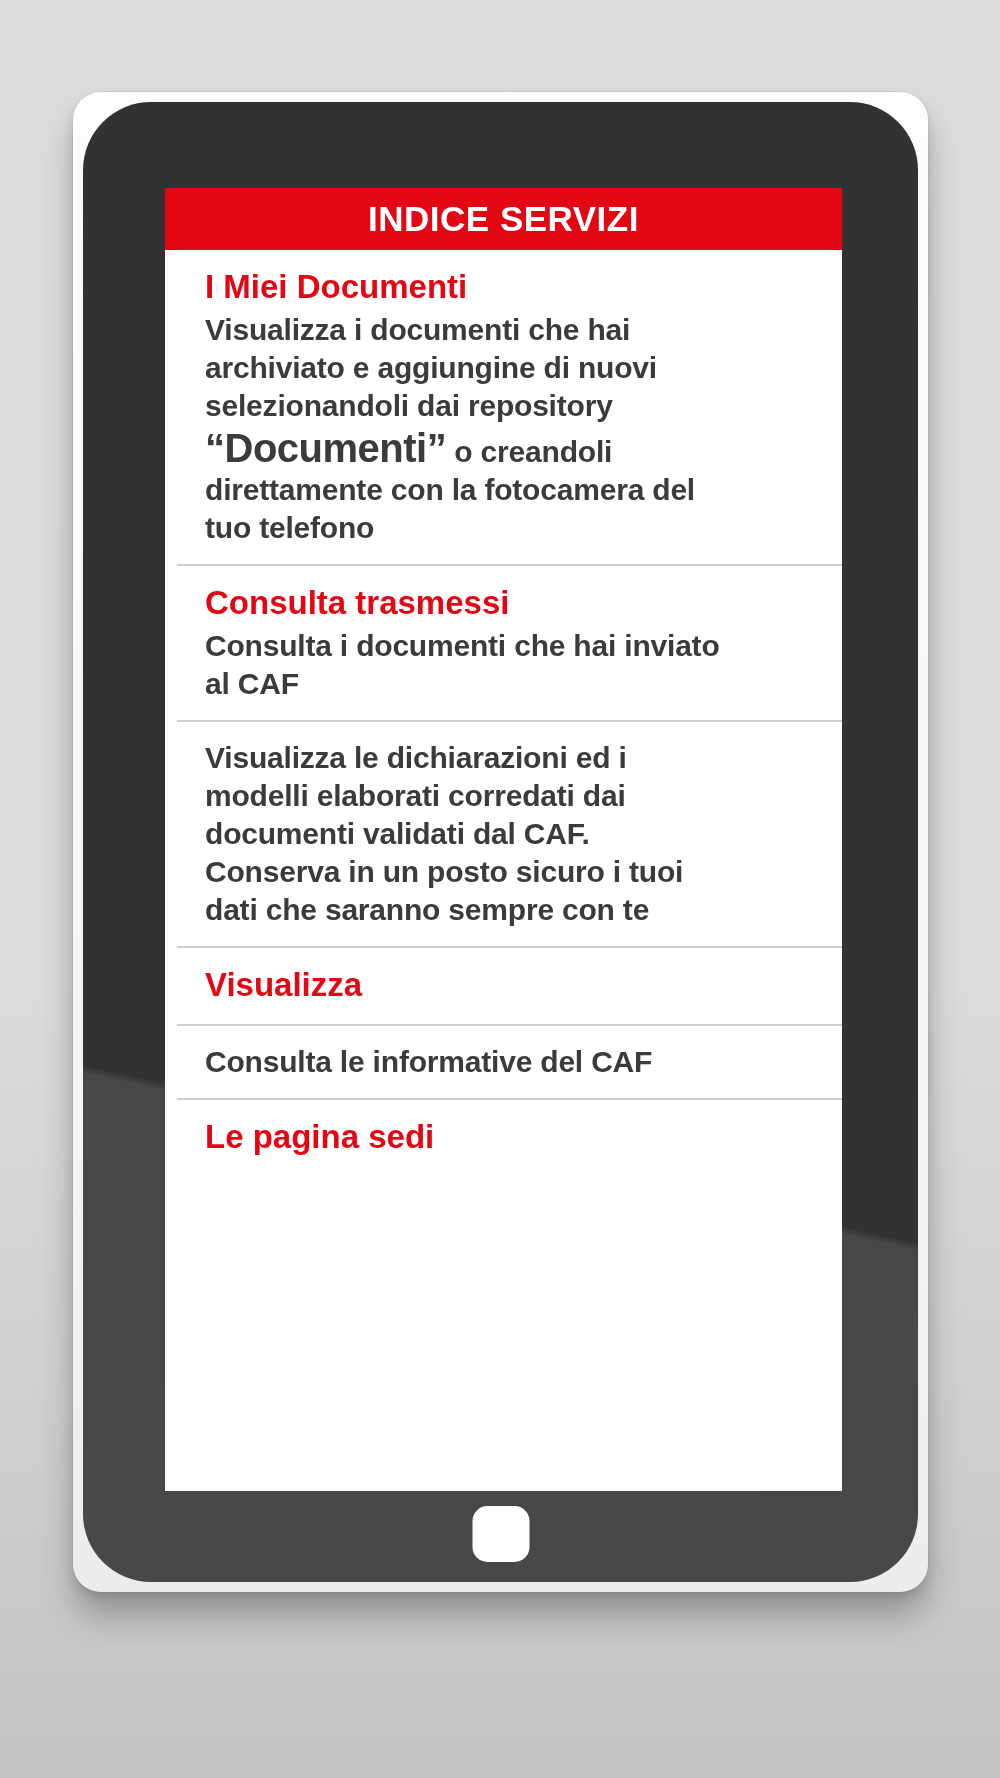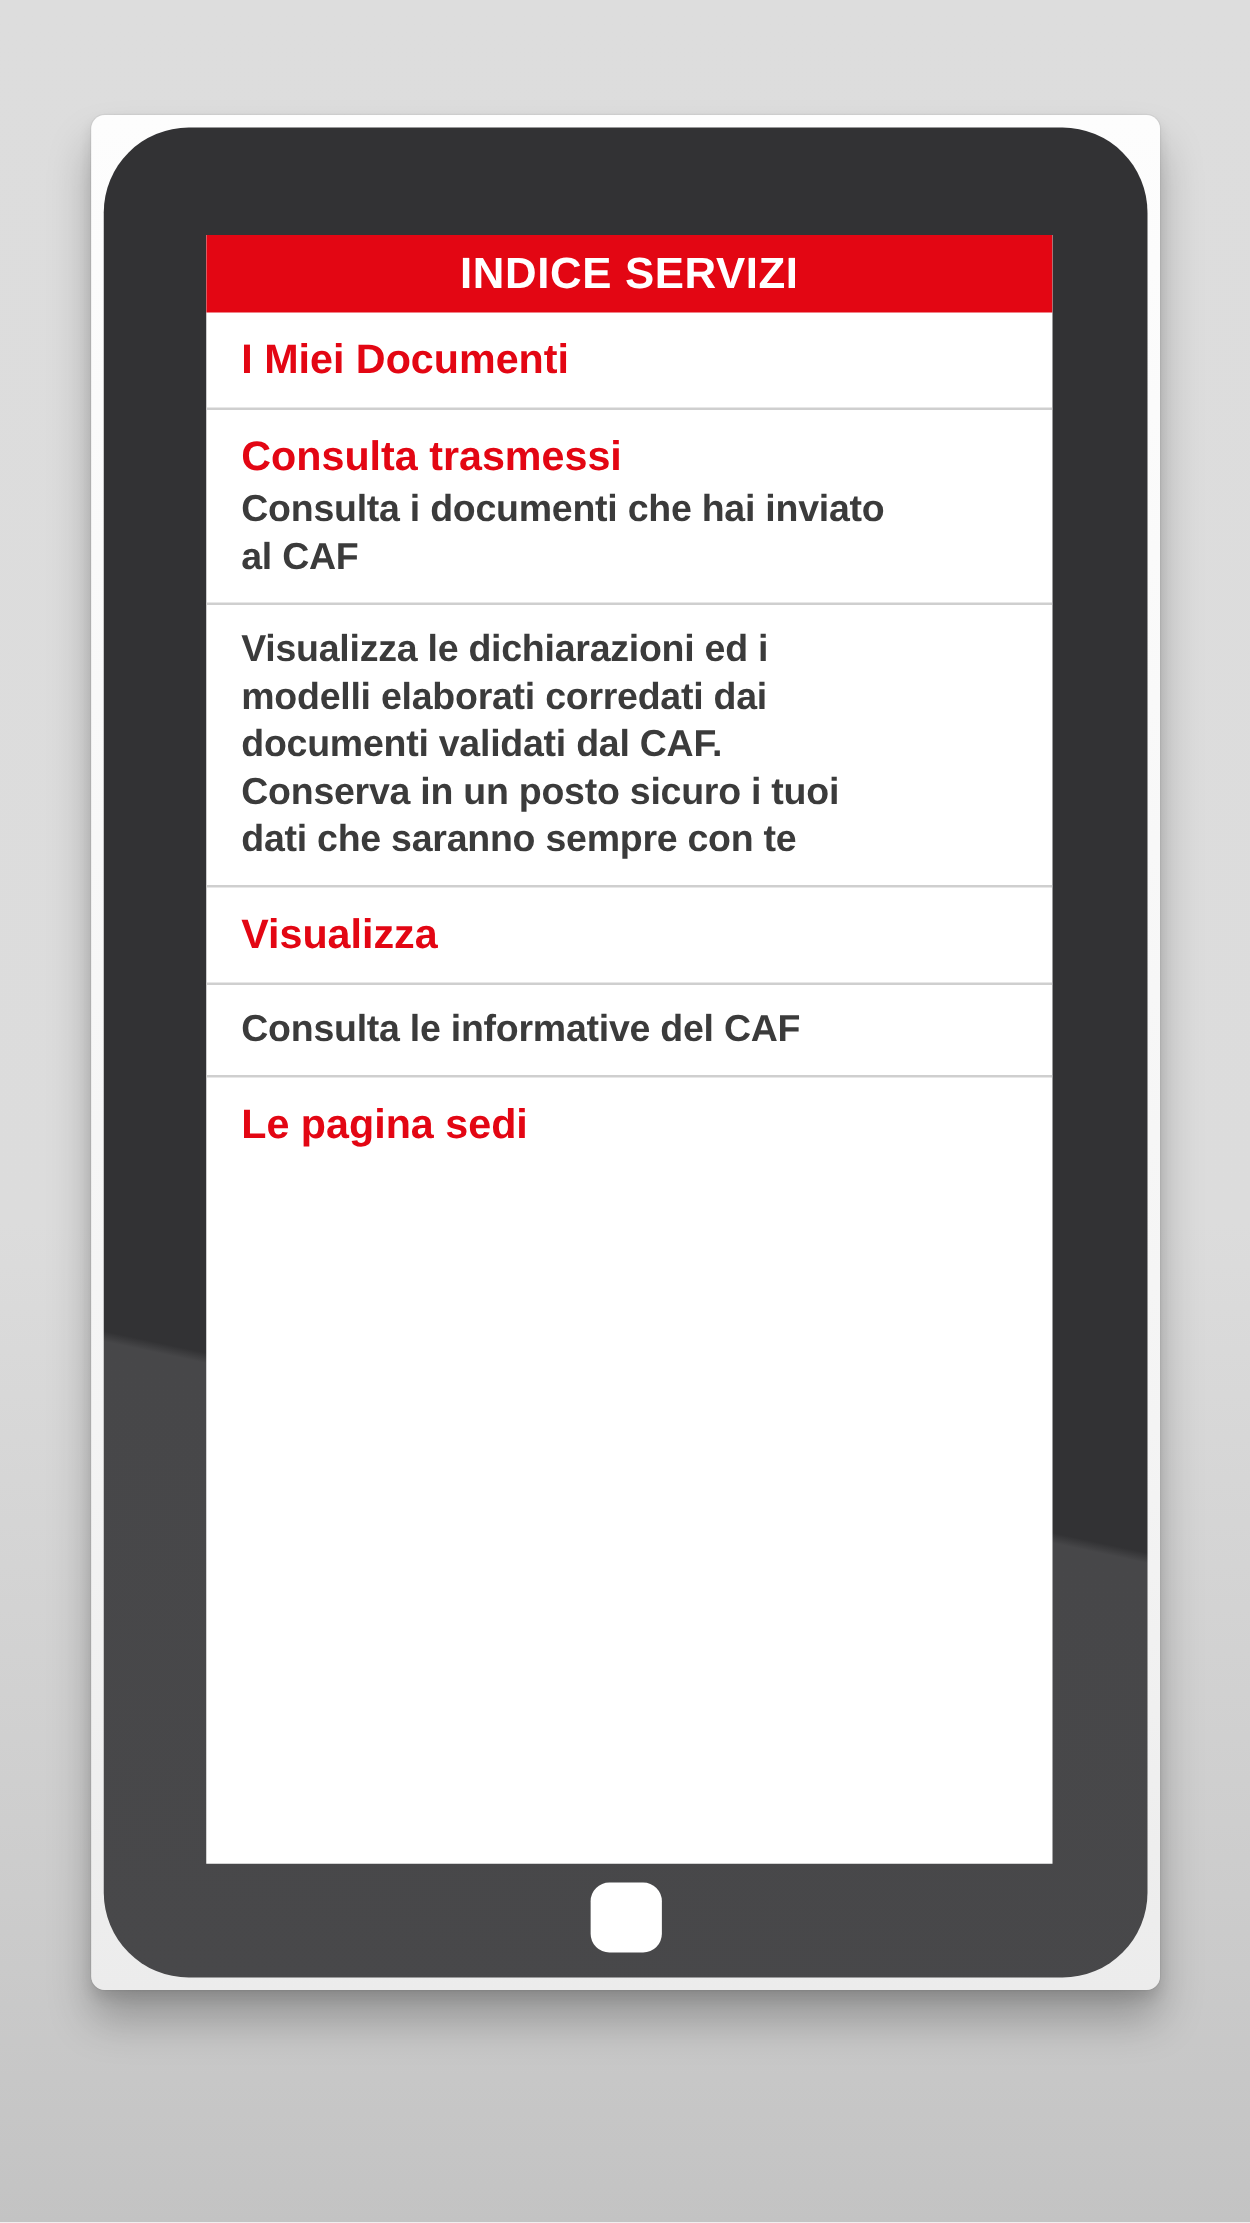--- a/index.html
+++ b/index.html
@@ -13,21 +13,21 @@
     font-family:"Liberation Sans", sans-serif;
     -webkit-font-smoothing:antialiased;
   }
   .stage{
     position:relative;width:1000px;height:1778px;overflow:hidden;
     background:linear-gradient(180deg,#dddddd 0%,#dcdcdc 55%,#cecece 82%,#c3c3c3 100%);
   }
   
   .device{
     position:absolute;left:73px;top:92px;width:855px;height:1500px;
-    border-radius:11px;
+    border-radius:28px;
     background:linear-gradient(180deg,#fdfdfd 0%,#f4f4f4 70%,#ececec 100%);
     box-shadow:0 0 0 1px rgba(0,0,0,0.04), 0 6px 10px rgba(0,0,0,0.10), 0 24px 34px rgba(0,0,0,0.26);
   }
   
   .bezel{
     position:absolute;inset:10px;border-radius:68px;
     background:linear-gradient(192deg,#323234 0%,#323234 68.8%,#474749 69.3%,#48484a 100%);
     overflow:hidden;
   }
   .screen{
@@ -38,20 +38,21 @@
     flex:0 0 62px;height:62px;background:var(--accent-red);
     display:flex;align-items:center;justify-content:center;
   }
   .app-header h1{
     margin:0;font-size:35px;font-weight:700;color:#ffffff;letter-spacing:0.5px;
   }
   .panel{flex:1 1 auto;display:flex;flex-direction:column;overflow:hidden;}
   .service{
     padding:15px 12px 17px 28px;
     border-bottom:2px solid var(--divider);
+    margin-left:12px;
   }
   .service:last-child{border-bottom:none;flex:1 1 auto;}
   .service-title{
     margin:0;font-size:33px;line-height:44px;font-weight:700;color:var(--accent-red);
   }
   .service-desc{
     margin:2px 0 0;font-size:30px;line-height:38px;font-weight:700;
     color:var(--body-text);white-space:pre;letter-spacing:-0.2px;
   }
   .desc-emph{
@@ -72,20 +73,26 @@
       <div class="screen">
 
         <header class="app-header">
           <h1>INDICE SERVIZI</h1>
         </header>
 
         <main class="panel">
 
           <section class="service">
             <h2 class="service-title">I Miei Documenti</h2>
+            <p class="service-desc"><span>Visualizza i documenti che hai
+archiviato e aggiungine di nuovi
+selezionandoli dai repository
+</span><span class="desc-emph">“Documenti”</span><span> o creandoli
+direttamente con la fotocamera del
+tuo telefono</span></p>
           </section>
 
           <section class="service">
             <h2 class="service-title">Consulta trasmessi</h2>
             <p class="service-desc">Consulta i documenti che hai inviato
 al CAF</p>
           </section>
 
           <section class="service">
             <p class="service-desc">Visualizza le dichiarazioni ed i

